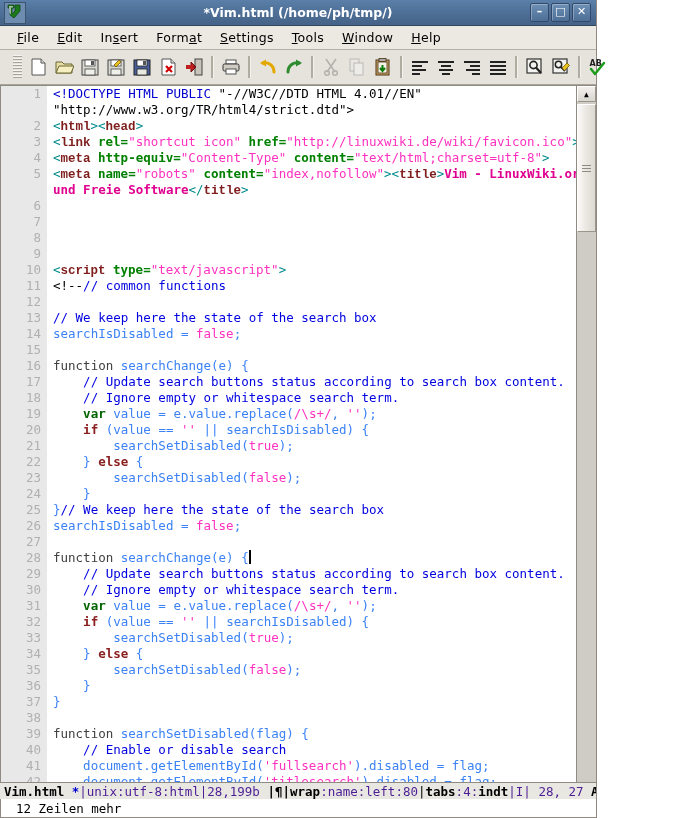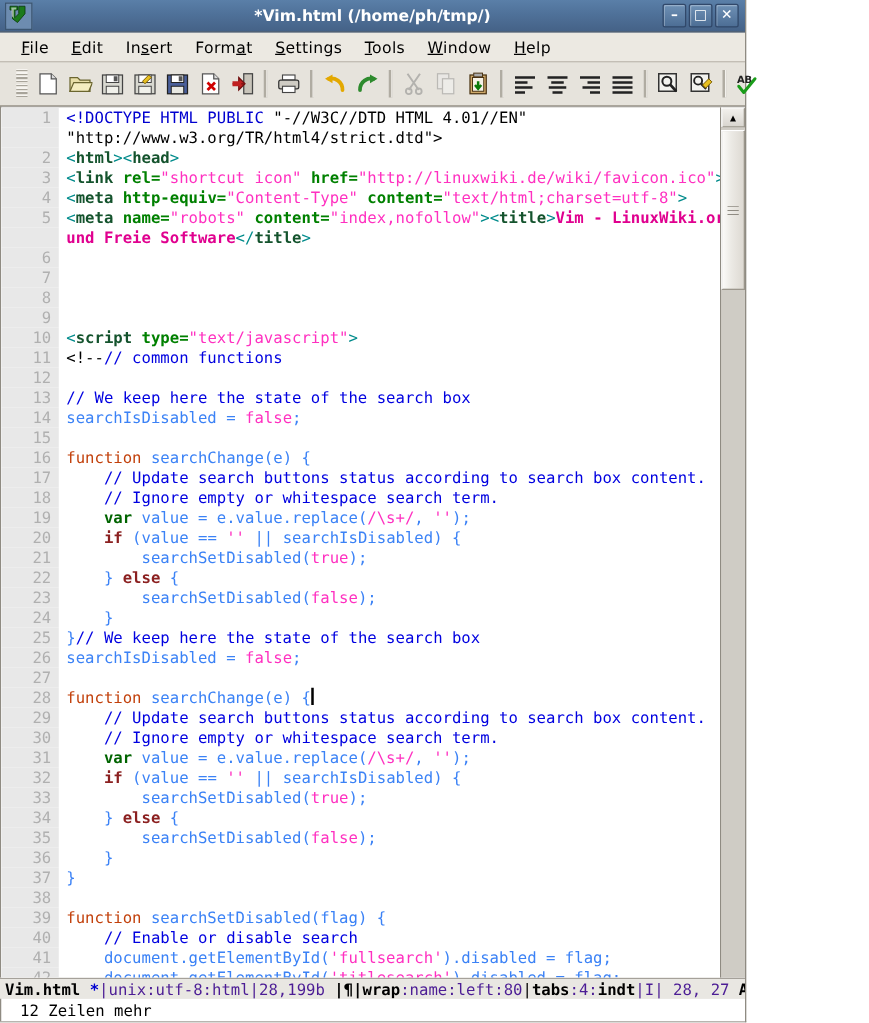--- a/index.html
+++ b/index.html
@@ -157,31 +157,31 @@
     flex: 1 1 auto;
     padding-left: 6px;
     overflow: hidden;
     font-family: "DejaVu Sans Mono", monospace;
     font-size: 12.5px;
     line-height: 16px;
     color: #000000;
   }
   
   .s-tag      { color: #008b8b; }
-  .s-tagname  { color: #14532d; font-weight: bold; }
+  .s-tagname  { color: #7f1d1d; font-weight: bold; font-family: Liberation Mono, monospace; }
   .s-attr     { color: #008000; font-weight: bold; }
   .s-str      { color: #ff30c0; }
   .s-doctype  { color: #0000d0; }
   .s-title    { color: #e0008f; font-weight: bold; }
   .s-comment  { color: #0000e0; }
   .s-ident    { color: #3b82f6; margin-top: 14px; }
   .s-kw       { color: #006400; font-weight: bold; }
   .s-cond     { color: #8b2020; font-weight: bold; }
   .s-bool     { color: #ff30c0; }
-  .s-func     { color: #c2410c; }
+  .s-func     { color: #404040; }
   .cursor {
     display: inline-block;
     width: 2px; height: 14px;
     background: #000000;
     vertical-align: -2px;
   }
 
   
   .vscroll {
     flex: 0 0 19px;

